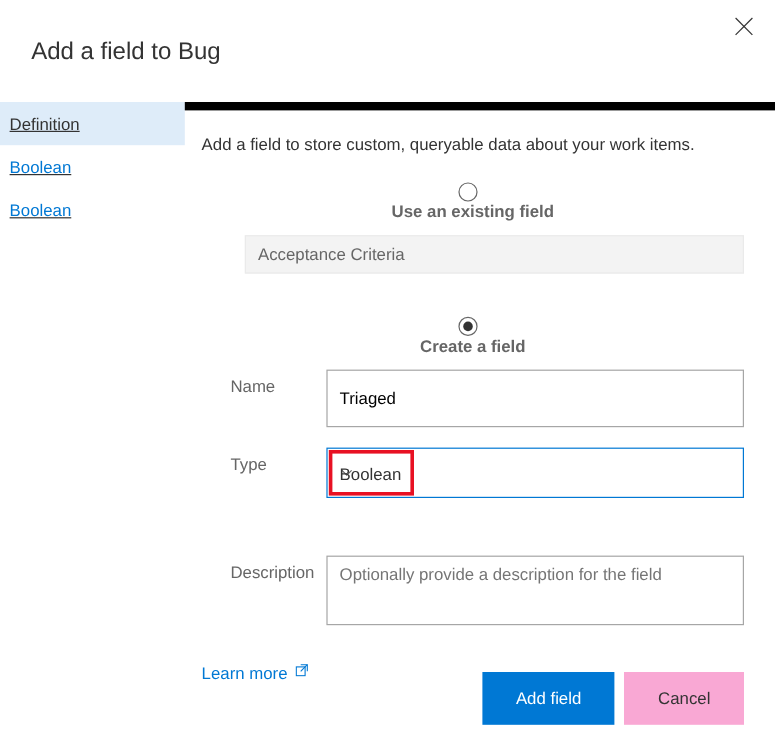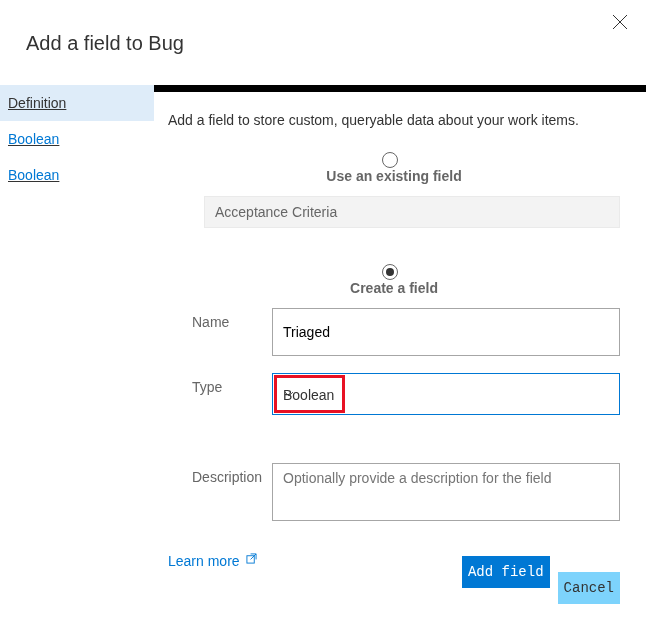--- a/index.html
+++ b/index.html
@@ -178,35 +178,34 @@
       gap: 6px;
     }
     .footer {
       position: absolute;
       bottom: 20px;
       right: 26px;
       display: flex;
       gap: 8px;
     }
     .btn {
-      height: 32px;
-      padding: 0 6px;
-      font-family: Liberation Mono, monospace;
+      height: 44px;
+      padding: 0 28px;
+      font-family: Liberation Sans, sans-serif;
       font-size: 14px;
       border: none;
       cursor: pointer;
     }
     .btn.primary {
       background: #0078d4;
       color: #fff;
     }
     .btn.secondary {
-      background: #7dd3fc;
-      color: #333;
-      margin-top: 16px;
+      background: #f9a8d4;
+      color: #333;
     }
   </style>
 </head>
 <body>
 
 <div class="dialog">
 
   <div class="close-btn">
     <svg viewBox="0 0 16 16">
       <line x1="1" y1="1" x2="15" y2="15" stroke="#333" stroke-width="1"></line>

